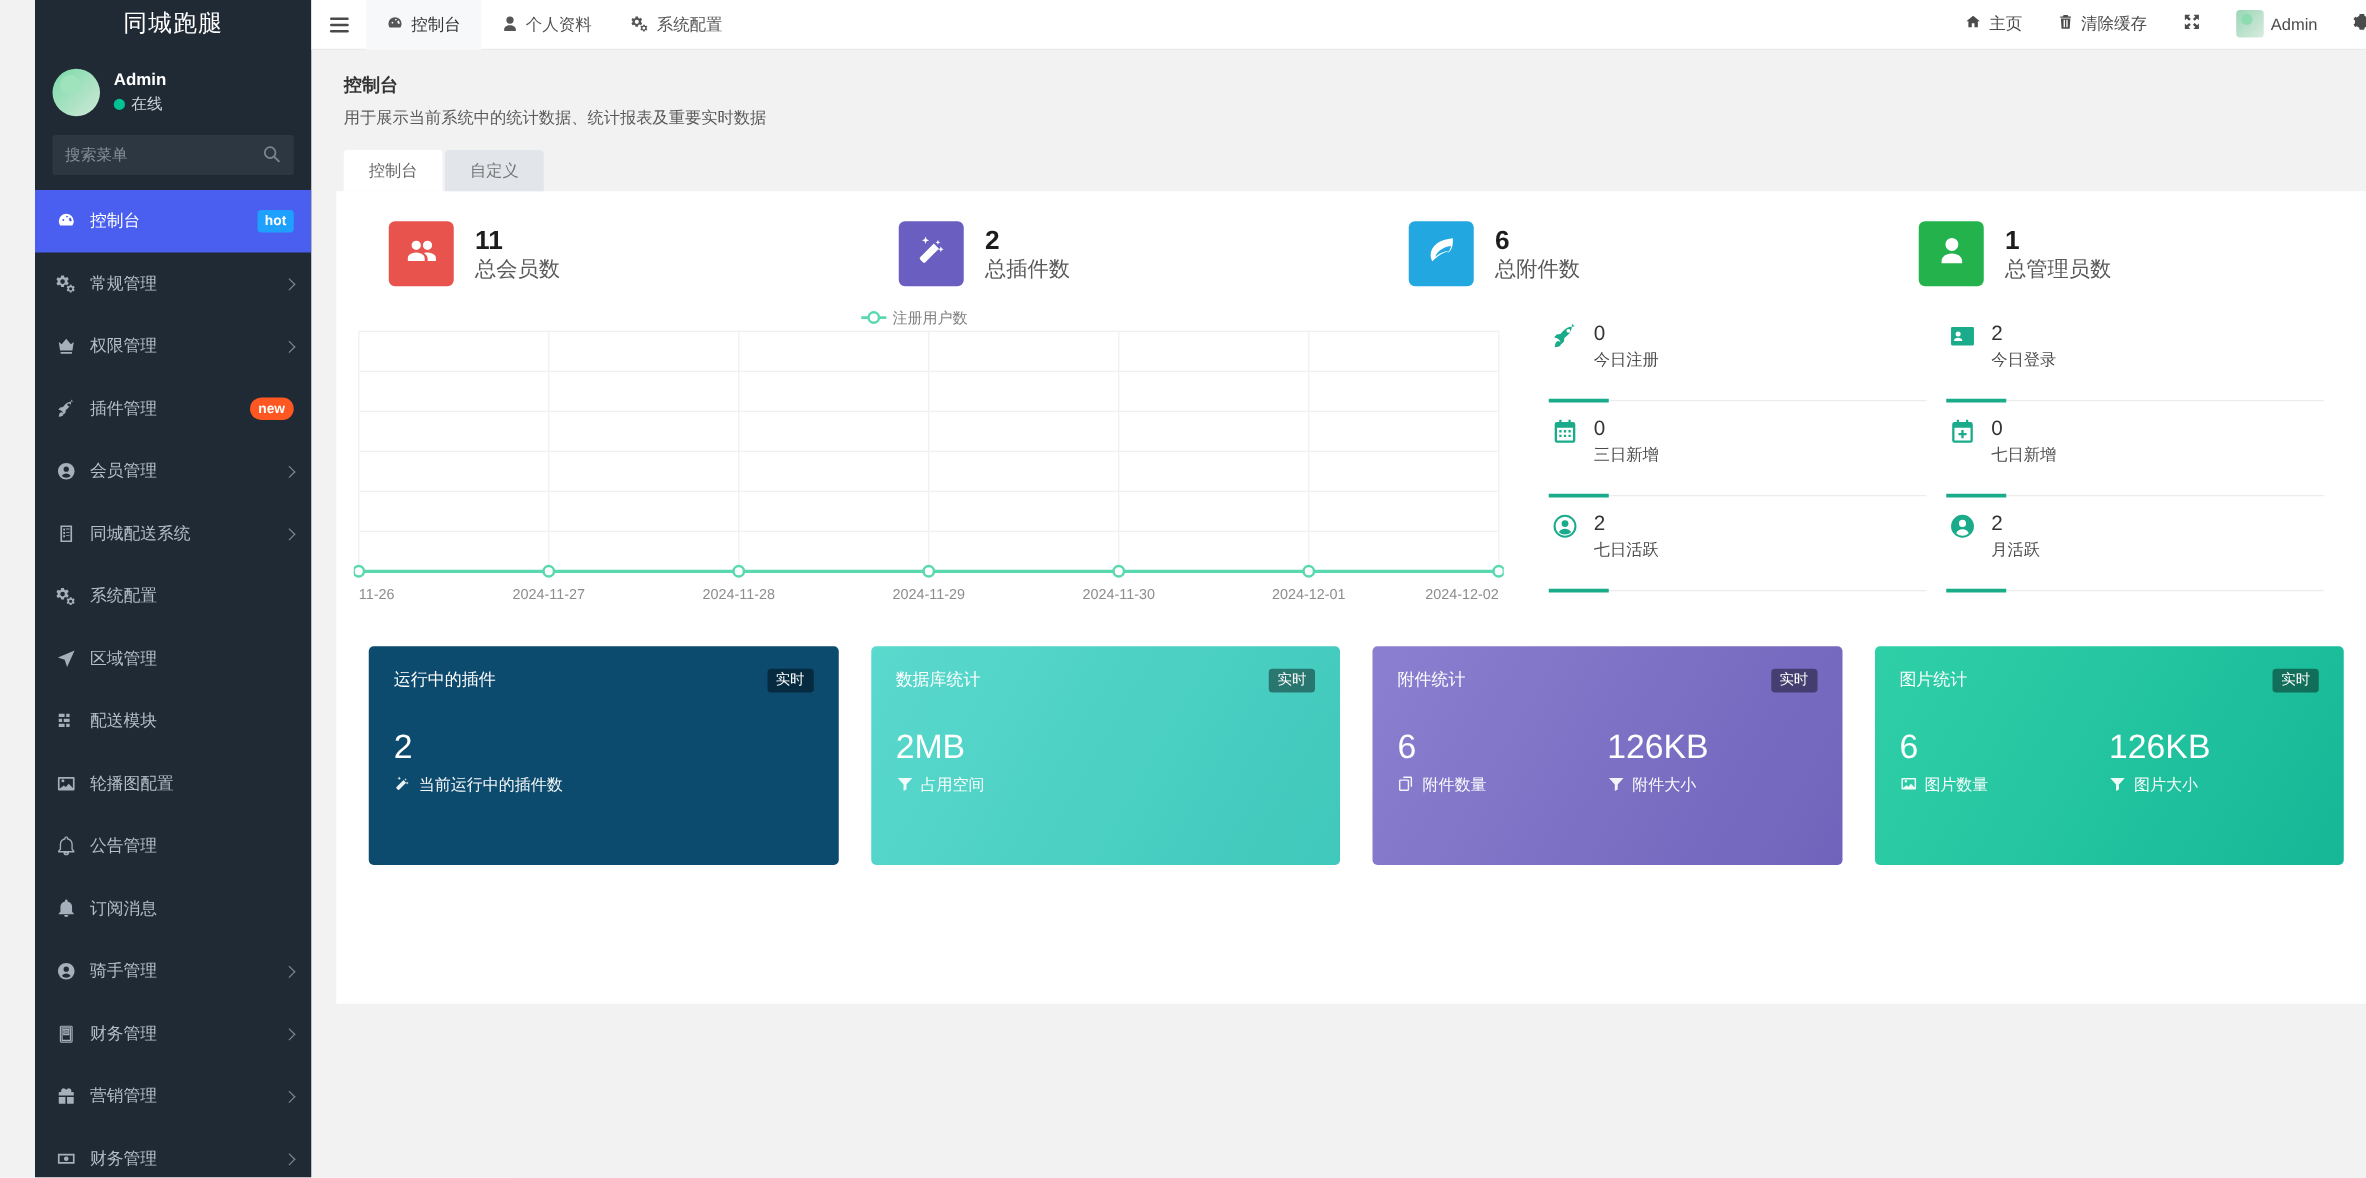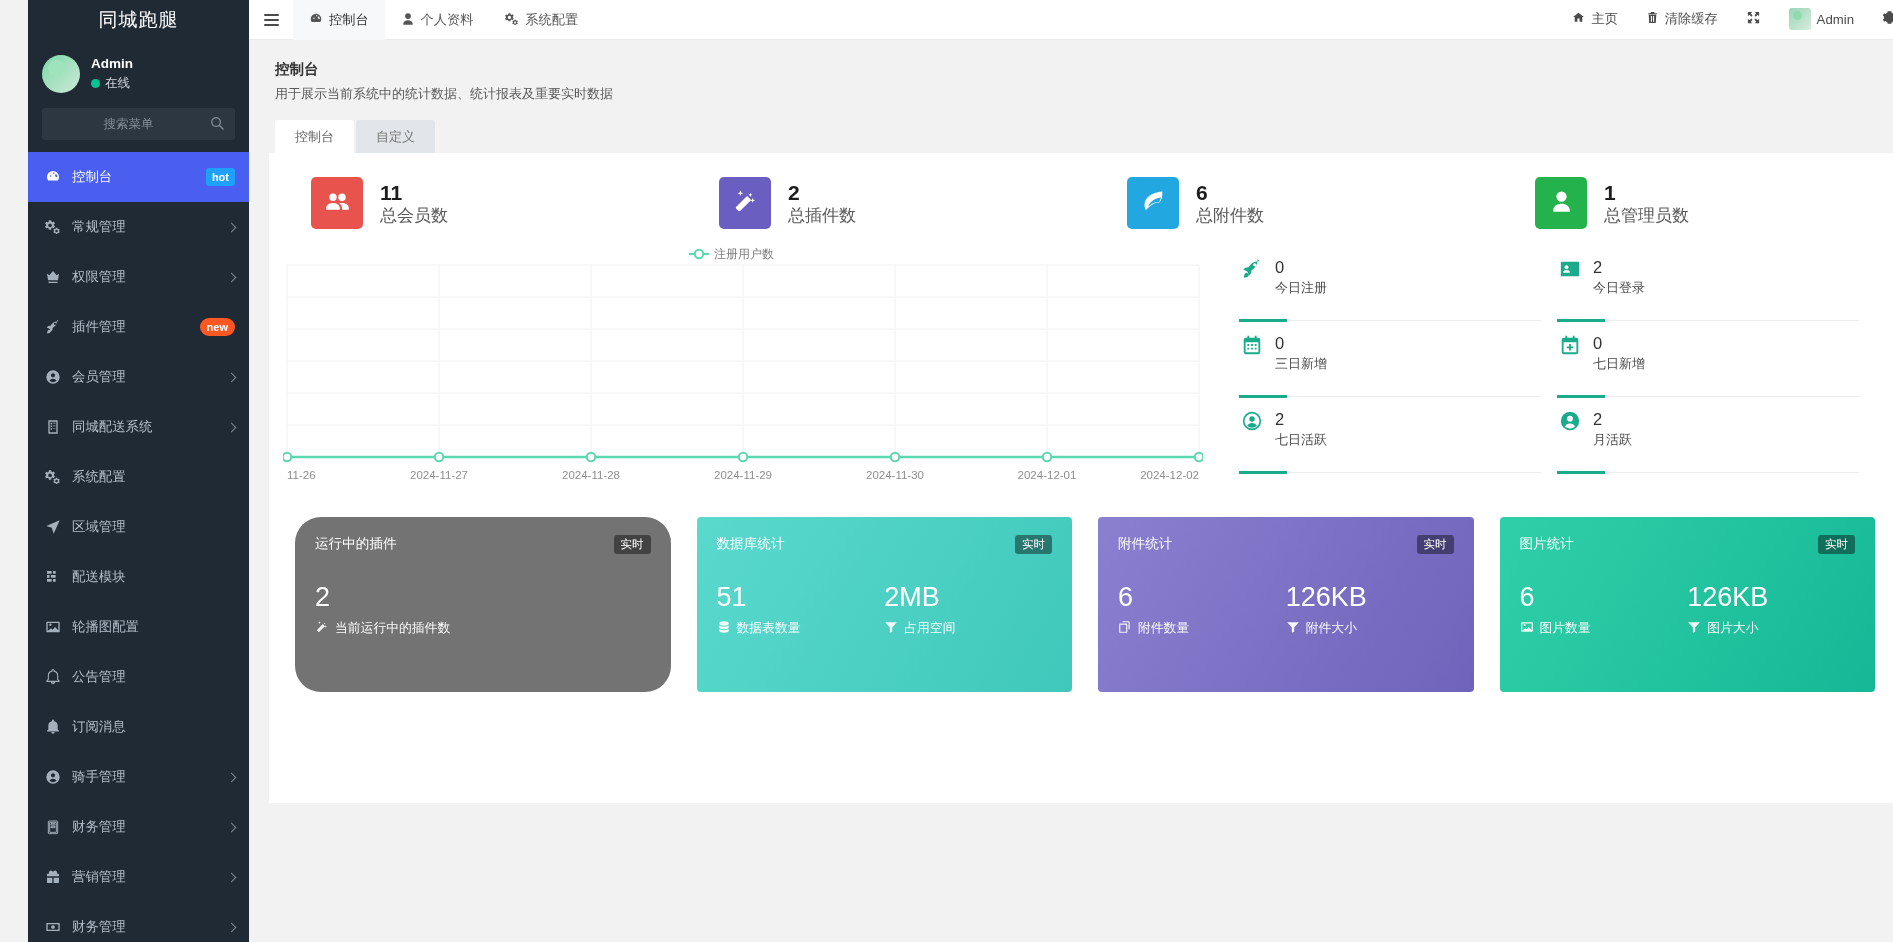--- a/index.html
+++ b/index.html
@@ -52,21 +52,20 @@
     position: relative;
     background: #2c3742;
     height: 32px; border-radius: 2px;
     display: flex; align-items: center;
   }
   .search-box input {
     background: transparent; border: 0; outline: none;
     color: #9aa4ae; font-size: 12.5px;
     padding: 0 30px 0 10px; width: 100%; height: 32px;
     font-family: "Liberation Sans", sans-serif;
-    text-align: center;
   }
   .search-box input::placeholder { color: #858f99; }
   .search-icn {
     position: absolute; right: 10px; top: 8px;
     width: 15px; height: 15px; opacity:.72;
   }
 
   .menu { list-style: none; }
   .menu li {
     position: relative;
@@ -660,21 +659,21 @@
                       <div class="side-lbl">月活跃</div>
                     </div>
                   </div>
                   <div class="side-rule"></div>
                 </div>
               </div>
           </div>
         </div>
 
         <div class="bottom-row" id="bottom-row">
-            <div class="bcard" style="background: #737373; border-radius: 26px;">
+            <div class="bcard" style="background: #0c4a6e;">
               <div class="bcard-head">
                 <div class="bcard-title">运行中的插件</div>
                 <div class="bcard-tag">实时</div>
               </div>
               <div class="bcard-body">
                 <div class="bmetric">
                   <div class="bval">2</div>
                   <div class="bsub">
                     <span style="color:#fff"><svg viewBox="0 0 24 24" width="14" height="14" fill="currentColor">
                         <path d="M7.5 2l.7 1.9 1.9.7-1.9.7-.7 1.9-.7-1.9L4.9 4.6l1.9-.7L7.5 2zm8.8 2.3l.5 1.3 1.3.5-1.3.5-.5 1.3-.5-1.3-1.3-.5 1.3-.5.5-1.3zM13.4 7l3.6 3.6L7.4 20.2a1.3 1.3 0 01-1.8 0l-1.8-1.8a1.3 1.3 0 010-1.8L13.4 7zm5 1.9l.6 1.5 1.5.6-1.5.6-.6 1.5-.6-1.5-1.5-.6 1.5-.6.6-1.5z"></path>
@@ -684,29 +683,20 @@
                 </div>
               </div>
             </div>
             <div class="bcard" style="background: linear-gradient(120deg, rgb(90, 217, 205), rgb(63, 200, 187));">
               <div class="bcard-head">
                 <div class="bcard-title">数据库统计</div>
                 <div class="bcard-tag">实时</div>
               </div>
               <div class="bcard-body">
                 <div class="bmetric">
-                  <div class="bval">51</div>
-                  <div class="bsub">
-                    <span style="color:#fff"><svg viewBox="0 0 24 24" width="14" height="14" fill="currentColor">
-                        <path d="M12 2c-4.4 0-8 1.3-8 3v2c0 1.7 3.6 3 8 3s8-1.3 8-3V5c0-1.7-3.6-3-8-3zm-8 7.6V13c0 1.7 3.6 3 8 3s8-1.3 8-3V9.6c-1.7 1.3-4.8 2-8 2s-6.3-.7-8-2zm0 6V19c0 1.7 3.6 3 8 3s8-1.3 8-3v-3.4c-1.7 1.3-4.8 2-8 2s-6.3-.7-8-2z"></path>
-                      </svg></span>
-                    <span>数据表数量</span>
-                  </div>
-                </div>
-                <div class="bmetric">
                   <div class="bval">2MB</div>
                   <div class="bsub">
                     <span style="color:#fff"><svg viewBox="0 0 24 24" width="14" height="14" fill="currentColor">
                         <path d="M2 4h20l-8 9v7l-4 2v-9L2 4z"></path>
                       </svg></span>
                     <span>占用空间</span>
                   </div>
                 </div>
               </div>
             </div>

